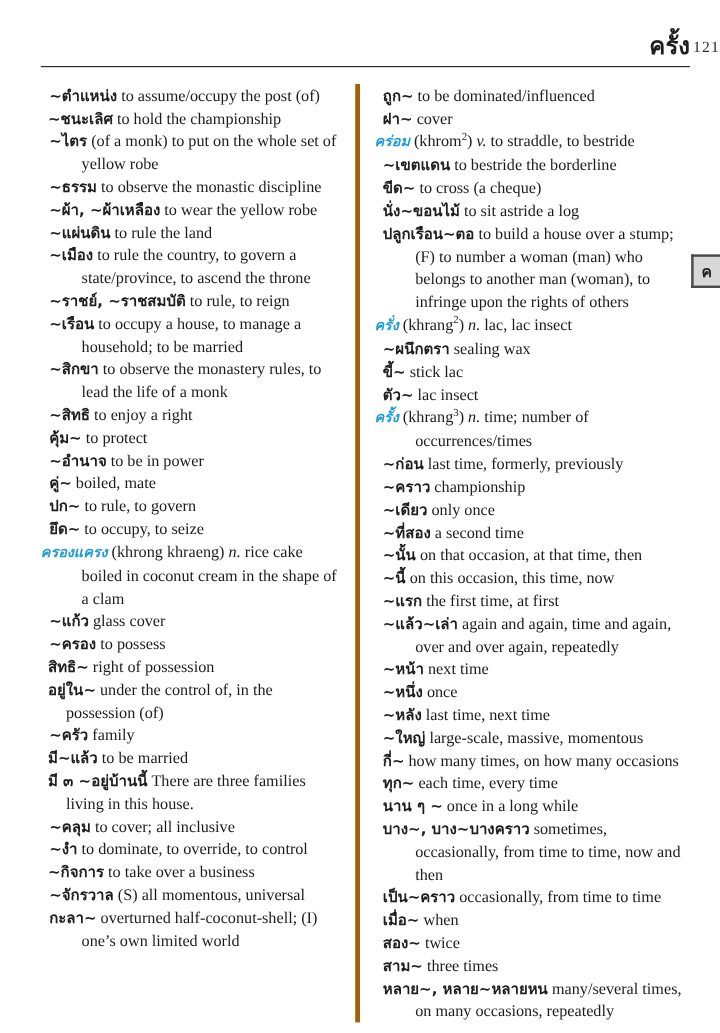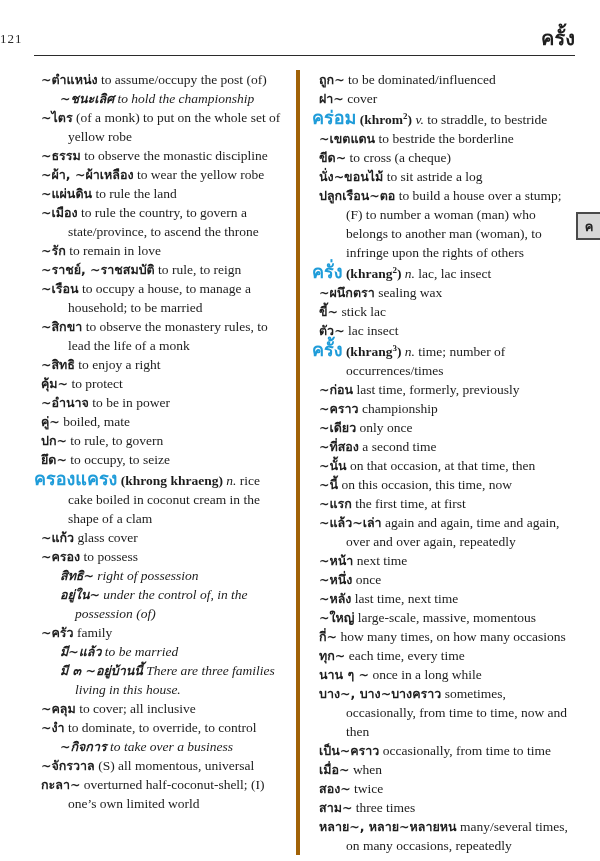--- a/index.html
+++ b/index.html
@@ -1,48 +1,48 @@
 <!DOCTYPE html>
 <html style="--headword-color: #1f9cd9; --tab-bg: #d8d8d8;"><head>
 <meta charset="utf-8">
 <style>
   html, body { margin:0; padding:0; }
   body {
     width:600px; height:861px; background:#ffffff; position:relative;
     font-family:"Liberation Serif", serif; color:#1c1c1c; overflow:hidden;
   }
   .page-num {
-    position:absolute; top:31px; left:0; width:600px; text-align:left;
+    position:absolute; top:31px; left:0; width:600px; text-align:right;
     font-size:13px; letter-spacing:1px; color:#2a2a2a;
   }
   .guide-word {
     position:absolute; top:22px; right:25px; font-weight:bold; font-size:20px;
     font-family:"DejaVu Sans", sans-serif; color:#1e1e1e;
   }
   .rule {
     position:absolute; top:55px; left:34px; right:25px;
     border-top:1.5px solid #2b2b2b; height:0;
   }
   .columns {
     position:absolute; top:70px; left:34px; right:25px; bottom:49px;
     display:flex; align-items:flex-start;
   }
   .col { box-sizing:border-box; }
   .col-left  { width:262px; padding-right:9px; }
   .col-right { width:279px; padding-left:12px; border-left:4px solid #a16207; }
   .entry { font-size:13.5px; line-height:19px; }
   .entry.head { padding-left:34px; text-indent:-34px; }
   .entry.sub1 { margin-left:7px;  padding-left:27px; text-indent:-27px; }
-  .entry.sub2 { margin-left:26px; padding-left:15px; text-indent:-15px;font-style:italic; }
+  .entry.sub2 { margin-left:6px; padding-left:15px; text-indent:-15px; }
   .thai {
     font-weight:bold; font-family:"DejaVu Sans", sans-serif;
     font-size:12.5px; color:#1e1e1e;
   }
-  .head-thai { color:var(--headword-color, #1f9cd9); font-size:18px; }
-  .pron { font-weight:bold; }
+  .head-thai { color:var(--headword-color, #1f9cd9); font-size:12px;font-style:italic; }
+  .pron { font-weight:normal; }
   .pron sup { font-size:9px; line-height:0; }
   .pos { font-style:italic; }
   .def { }
   .thumb-tab {
     position:absolute; top:212px; right:0; width:24px; height:28px;
     background:var(--tab-bg, #d8d8d8); border:2px solid #4a4a4a; border-right:none;
     box-sizing:border-box; display:flex; align-items:center; justify-content:center;
     cursor:pointer;
   }
   .thumb-tab span {
@@ -58,21 +58,20 @@
 
 <div class="columns">
   <div class="col col-left" id="col-left">
       <div class="entry sub1"><span class="thai">~ตำแหน่ง</span> <span class="def">to assume/occupy the post (of)</span></div>
       <div class="entry sub2"><span class="thai">~ชนะเลิศ</span> <span class="def">to hold the championship</span></div>
       <div class="entry sub1"><span class="thai">~ไตร</span> <span class="def">(of a monk) to put on the whole set of yellow robe</span></div>
       <div class="entry sub1"><span class="thai">~ธรรม</span> <span class="def">to observe the monastic discipline</span></div>
       <div class="entry sub1"><span class="thai">~ผ้า, ~ผ้าเหลือง</span> <span class="def">to wear the yellow robe</span></div>
       <div class="entry sub1"><span class="thai">~แผ่นดิน</span> <span class="def">to rule the land</span></div>
       <div class="entry sub1"><span class="thai">~เมือง</span> <span class="def">to rule the country, to govern a state/province, to ascend the throne</span></div>
-      <div class="entry sub1"><span class="thai">~รัก</span> <span class="def">to remain in love</span></div>
       <div class="entry sub1"><span class="thai">~ราชย์, ~ราชสมบัติ</span> <span class="def">to rule, to reign</span></div>
       <div class="entry sub1"><span class="thai">~เรือน</span> <span class="def">to occupy a house, to manage a household; to be married</span></div>
       <div class="entry sub1"><span class="thai">~สิกขา</span> <span class="def">to observe the monastery rules, to lead the life of a monk</span></div>
       <div class="entry sub1"><span class="thai">~สิทธิ</span> <span class="def">to enjoy a right</span></div>
       <div class="entry sub1"><span class="thai">คุ้ม~</span> <span class="def">to protect</span></div>
       <div class="entry sub1"><span class="thai">~อำนาจ</span> <span class="def">to be in power</span></div>
       <div class="entry sub1"><span class="thai">คู่~</span> <span class="def">boiled, mate</span></div>
       <div class="entry sub1"><span class="thai">ปก~</span> <span class="def">to rule, to govern</span></div>
       <div class="entry sub1"><span class="thai">ยึด~</span> <span class="def">to occupy, to seize</span></div>
       <div class="entry head"><span class="thai head-thai">ครองแครง</span><span class="pron"> (khrong khraeng)</span> <span class="pos">n.</span> <span class="def">rice cake boiled in coconut cream in the shape of a clam</span></div>

